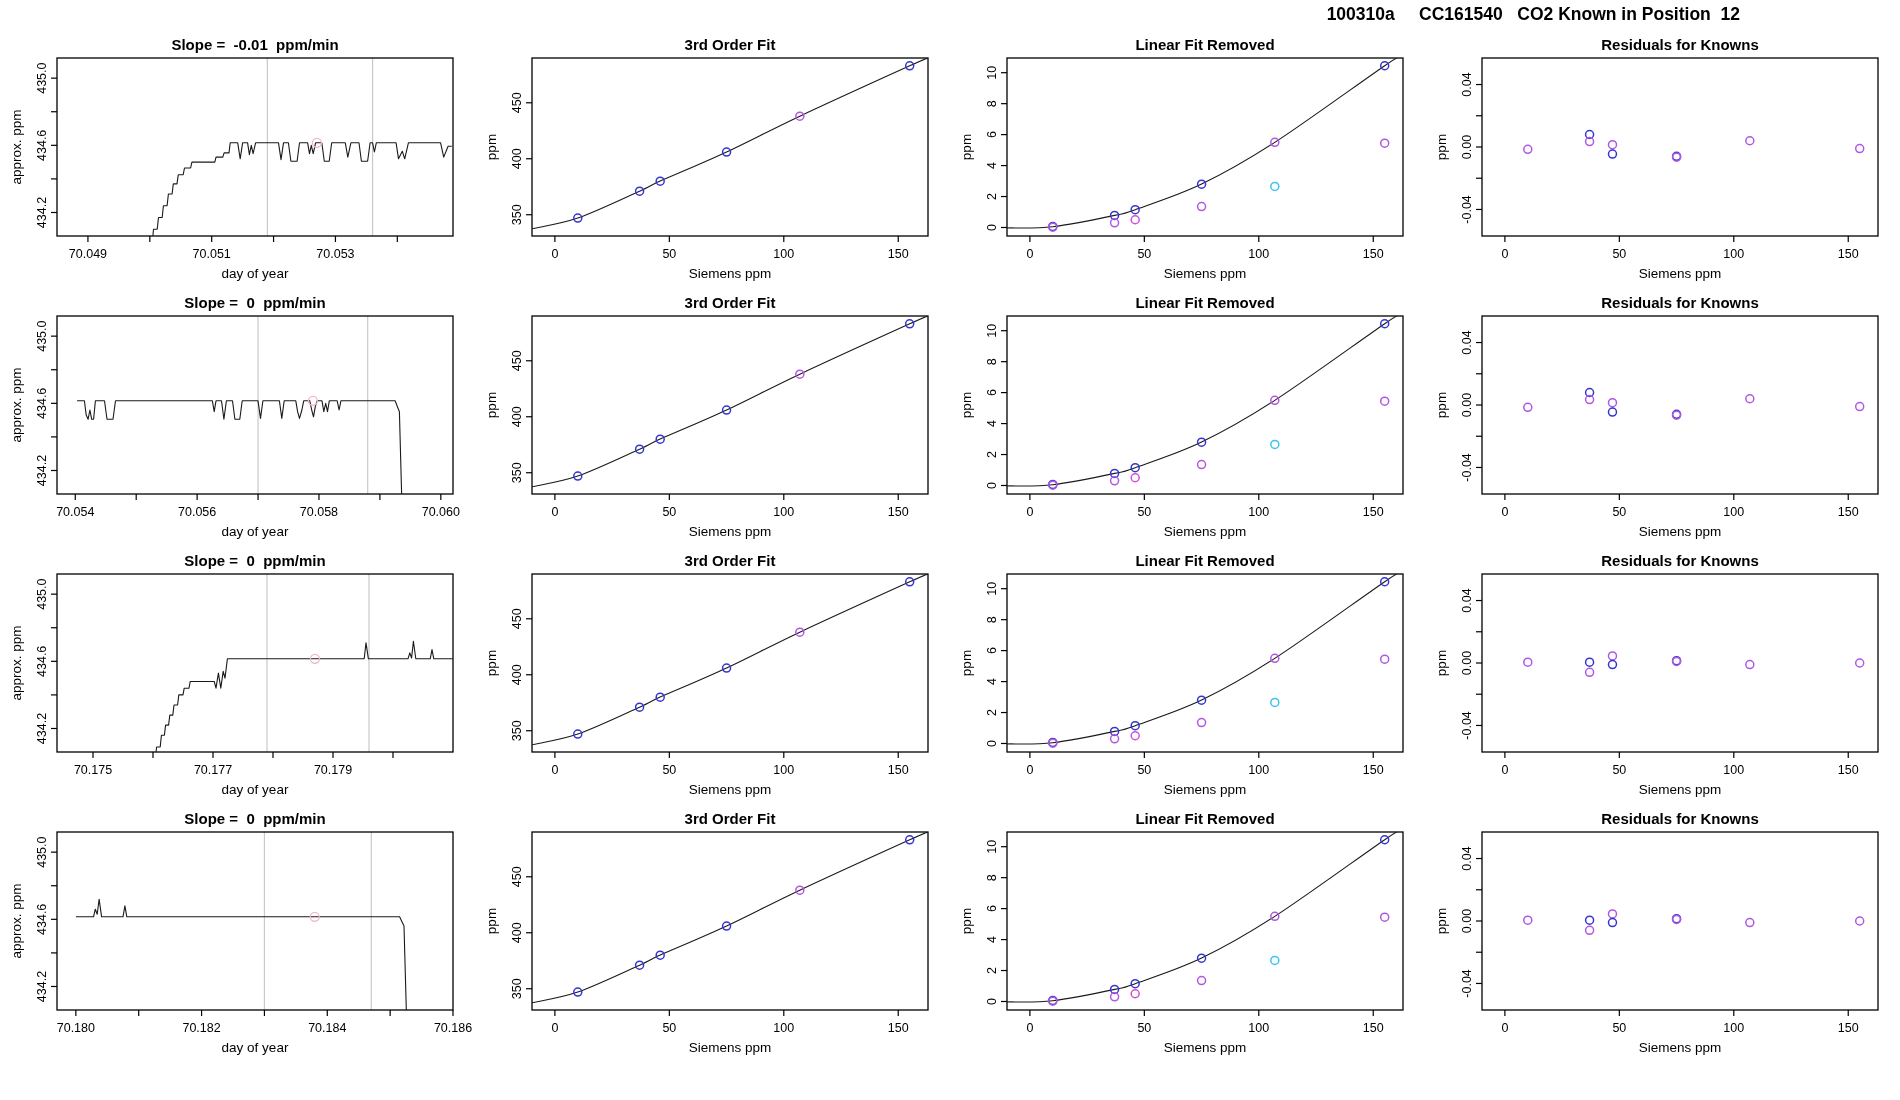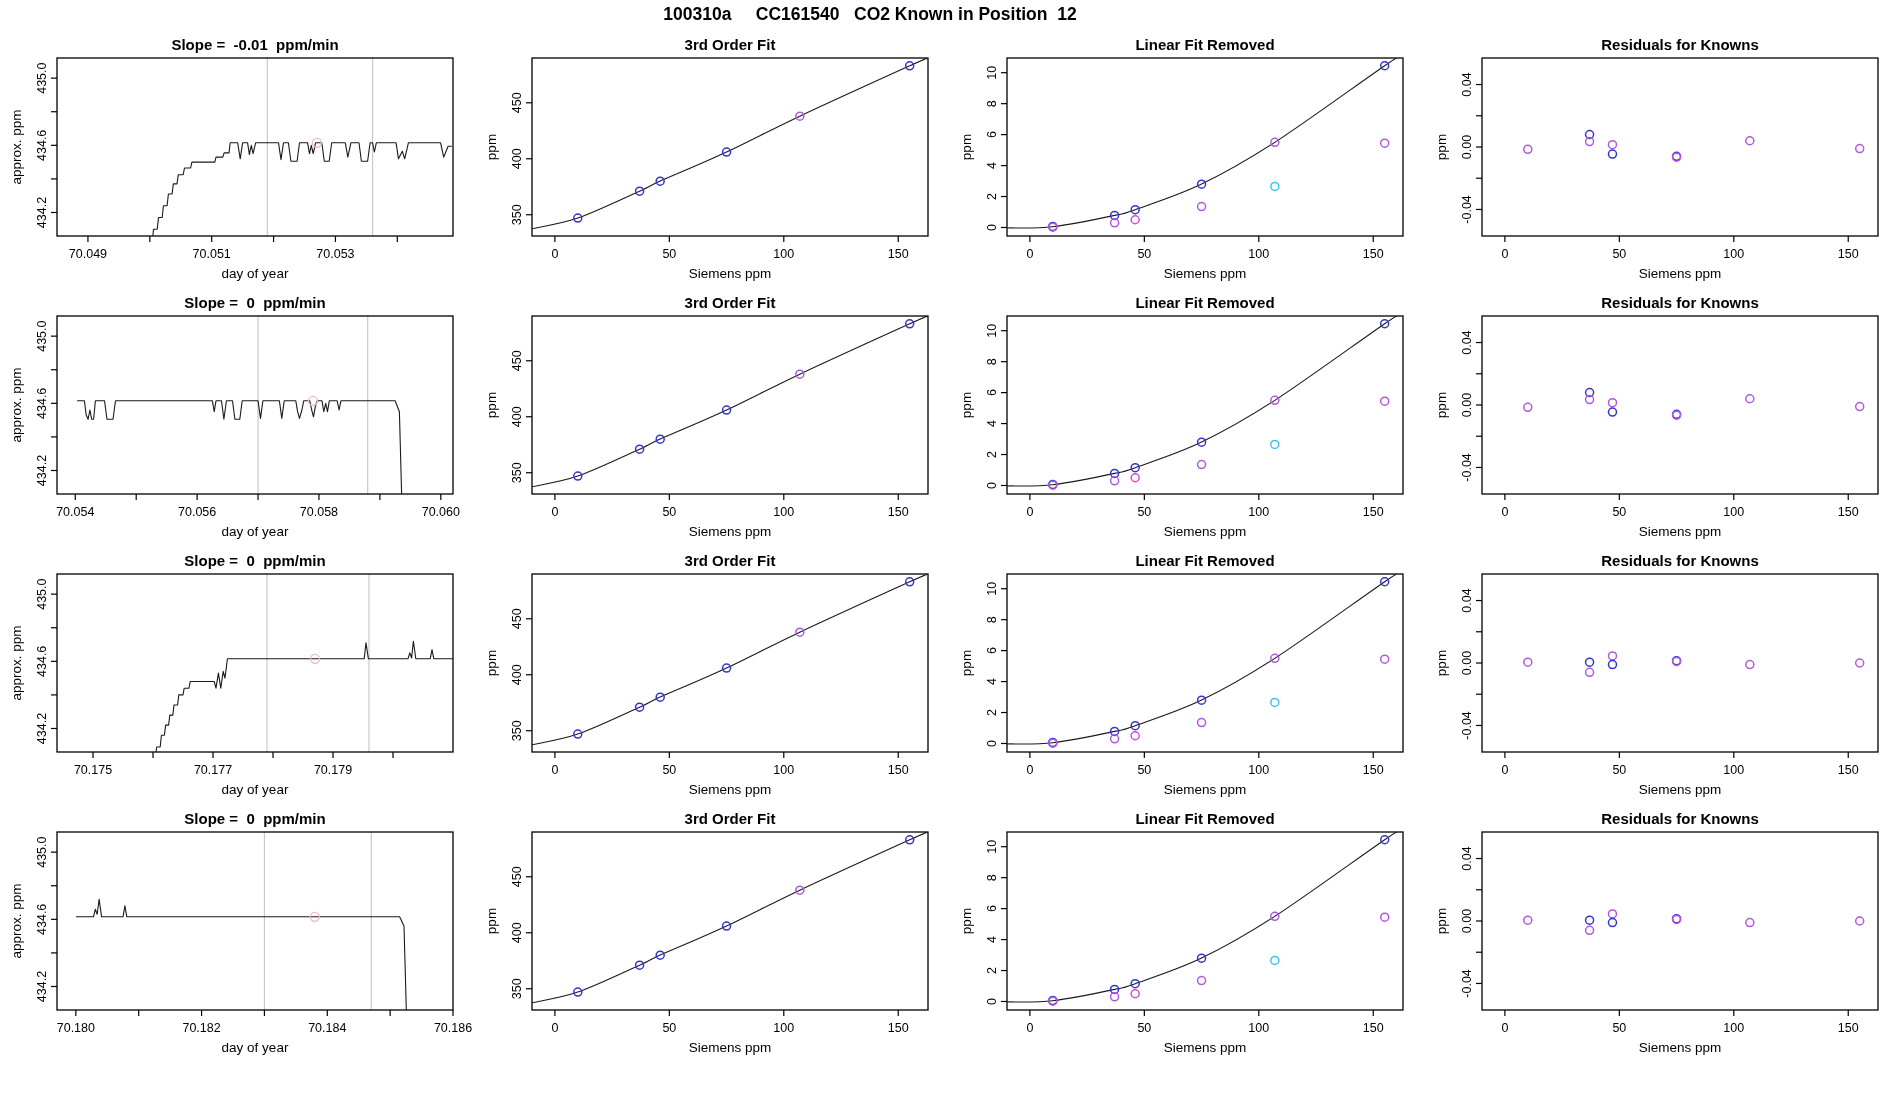--- a/index.html
+++ b/index.html
@@ -1,18 +1,18 @@
 <!DOCTYPE html>
 <html><head>
 <meta charset="utf-8">
 <style>
   html,body{margin:0;padding:0;background:#ffffff;}
   #figure{position:relative;width:1900px;height:1100px;background:#fff;overflow:hidden;
           font-family:"Liberation Sans", sans-serif;}
-  .main-title{position:absolute;top:4px;left:0;width:1740px;text-align:center;
+  .main-title{position:absolute;top:4px;left:0;width:1740px;text-align:right;
               font-size:17.5px;font-weight:bold;color:#000;white-space:pre;}
   svg text{fill:#000;font-family:"Liberation Sans", sans-serif;}
   text.ttl{font-size:15px;font-weight:bold;white-space:pre;}
   text.tick{font-size:12.5px;}
   text.axlab{font-size:13.5px;}
 </style>
 </head>
 <body>
 
 <div id="figure">

